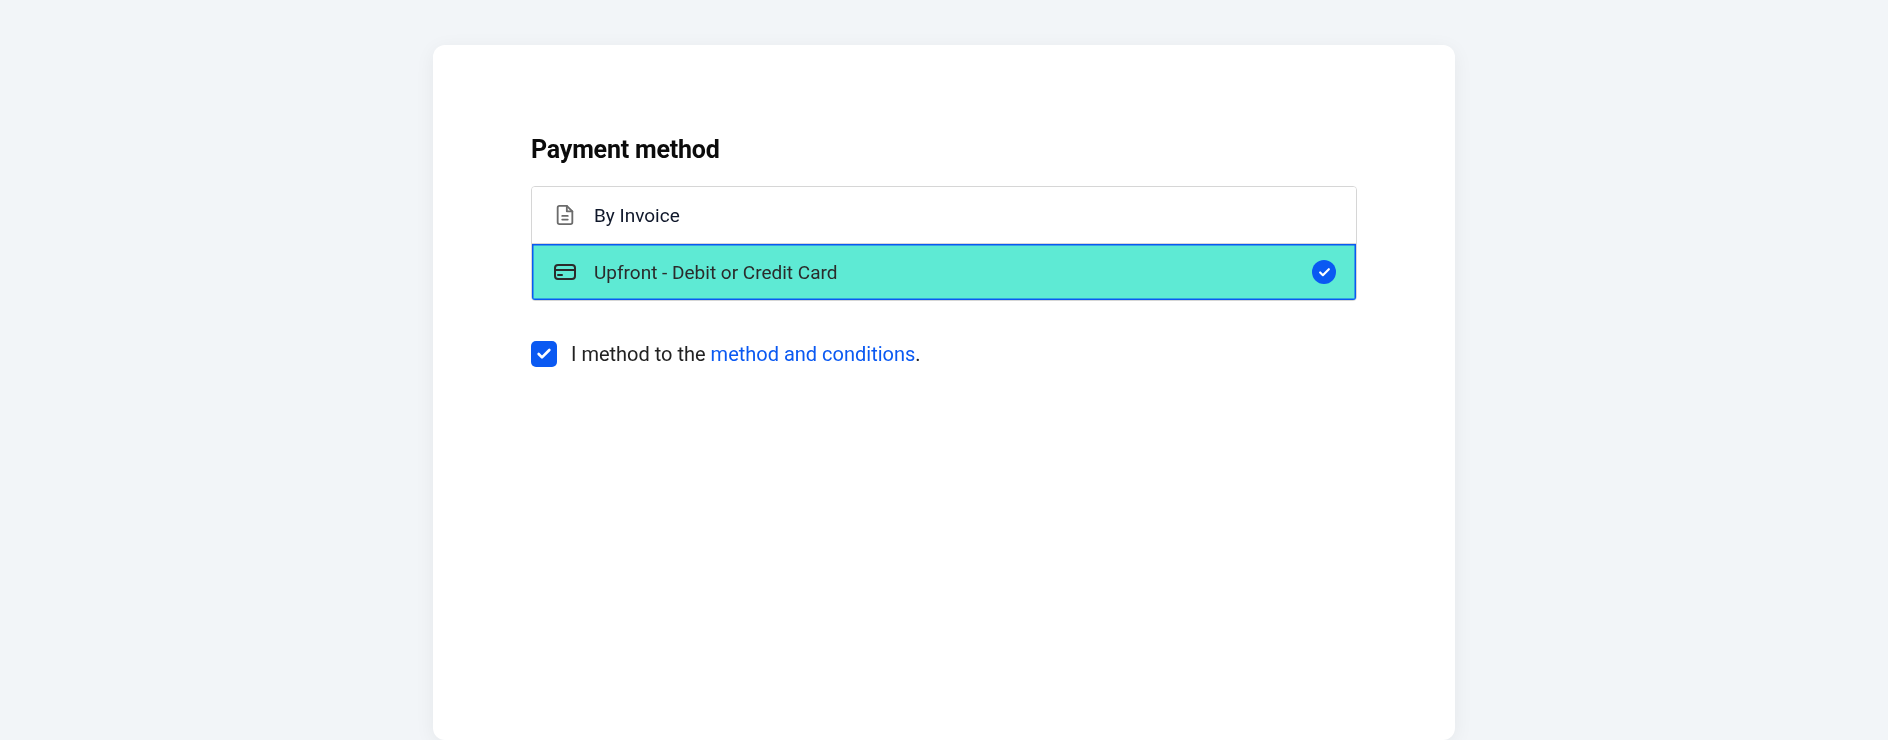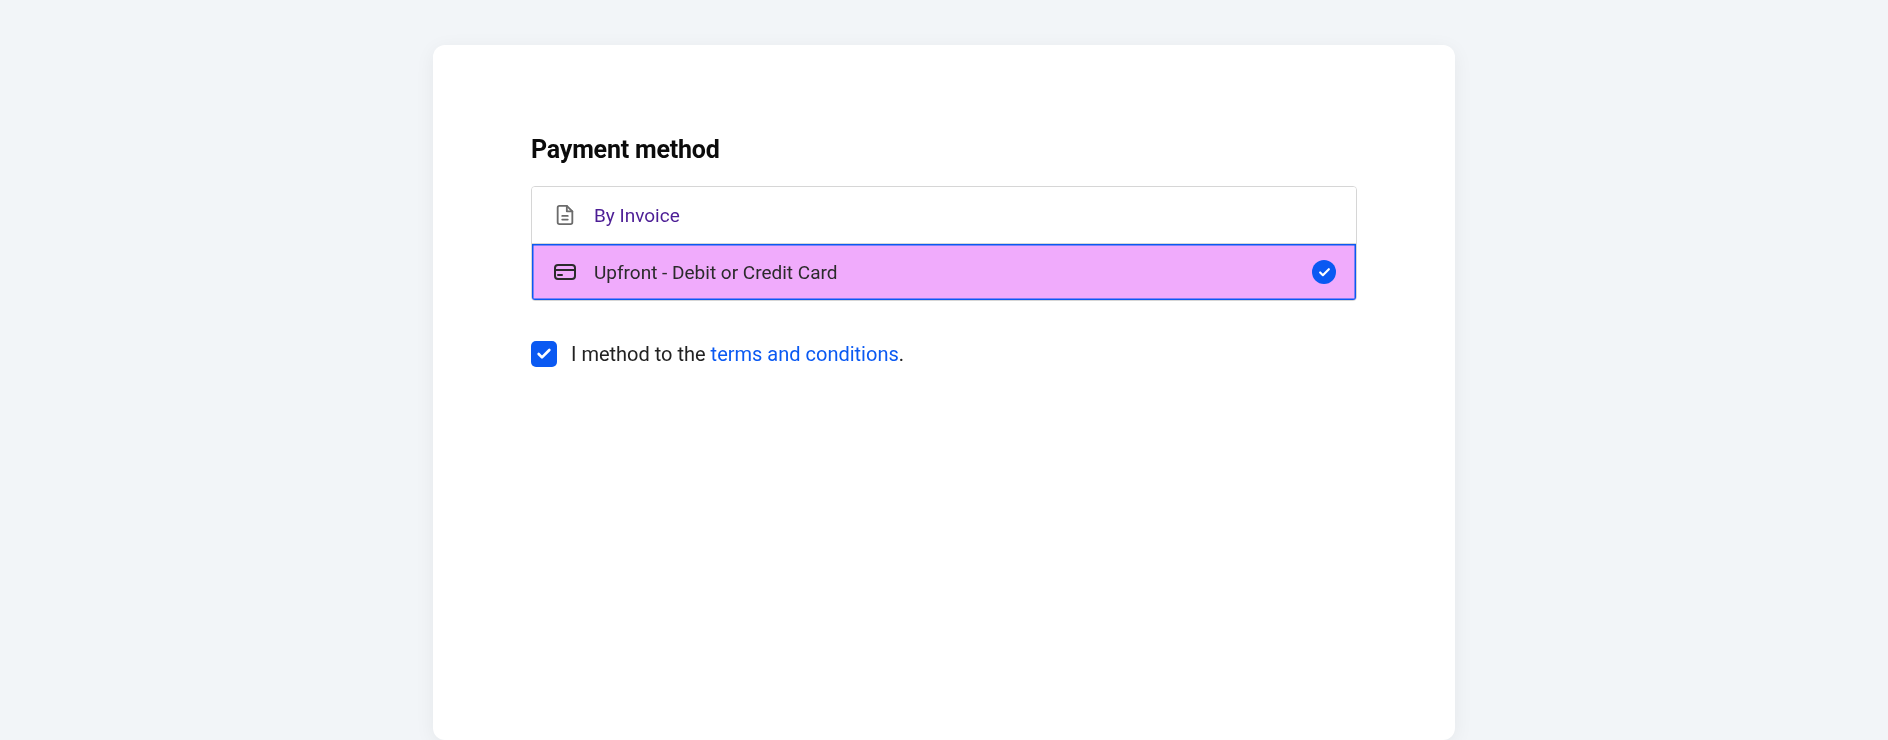--- a/index.html
+++ b/index.html
@@ -34,37 +34,37 @@
     display: flex;
     align-items: center;
     padding: 15px 20px;
     gap: 16px;
     cursor: pointer;
     position: relative;
     background: #fff;
   }
   .option + .option { border-top: 1px solid #d6d6d6; }
   .option.selected {
-    background: #f0abfc;
+    background: #5eead4;
     box-shadow: inset 0 0 0 1.5px #0a59f2;
     z-index: 1;
   }
   .option .icon-slot {
     width: 26px;
     height: 26px;
     display: flex;
     align-items: center;
     justify-content: center;
     color: #2b2b2b;
   }
   .option .label {
     font-size: 19px;
     color: #2b2b2b;
   }
-  .option:not(.selected) .label { color: #4c1d95; }
+  .option:not(.selected) .label { color: #0f172a; }
   .option:not(.selected) .icon-slot { color: #6b6b6b; }
   .check-badge {
     margin-left: auto;
     width: 24px;
     height: 24px;
     border-radius: 50%;
     background: #0a59f2;
     display: flex;
     align-items: center;
     justify-content: center;
@@ -146,18 +146,18 @@
 
   </div>
 
   <div class="consent-row">
     <span class="checkbox">
       <svg width="16" height="16" viewBox="0 0 24 24" fill="none" stroke="#fff" stroke-width="4" stroke-linecap="round" stroke-linejoin="round">
         <polyline points="20 6 9 17 4 12"></polyline>
       </svg>
     </span>
     <span>
-      <span>I method to the </span><a>terms and conditions</a><span>.</span>
+      <span>I method to the </span><a>method and conditions</a><span>.</span>
     </span>
   </div>
 
 
 </div>
 
 </body></html>

